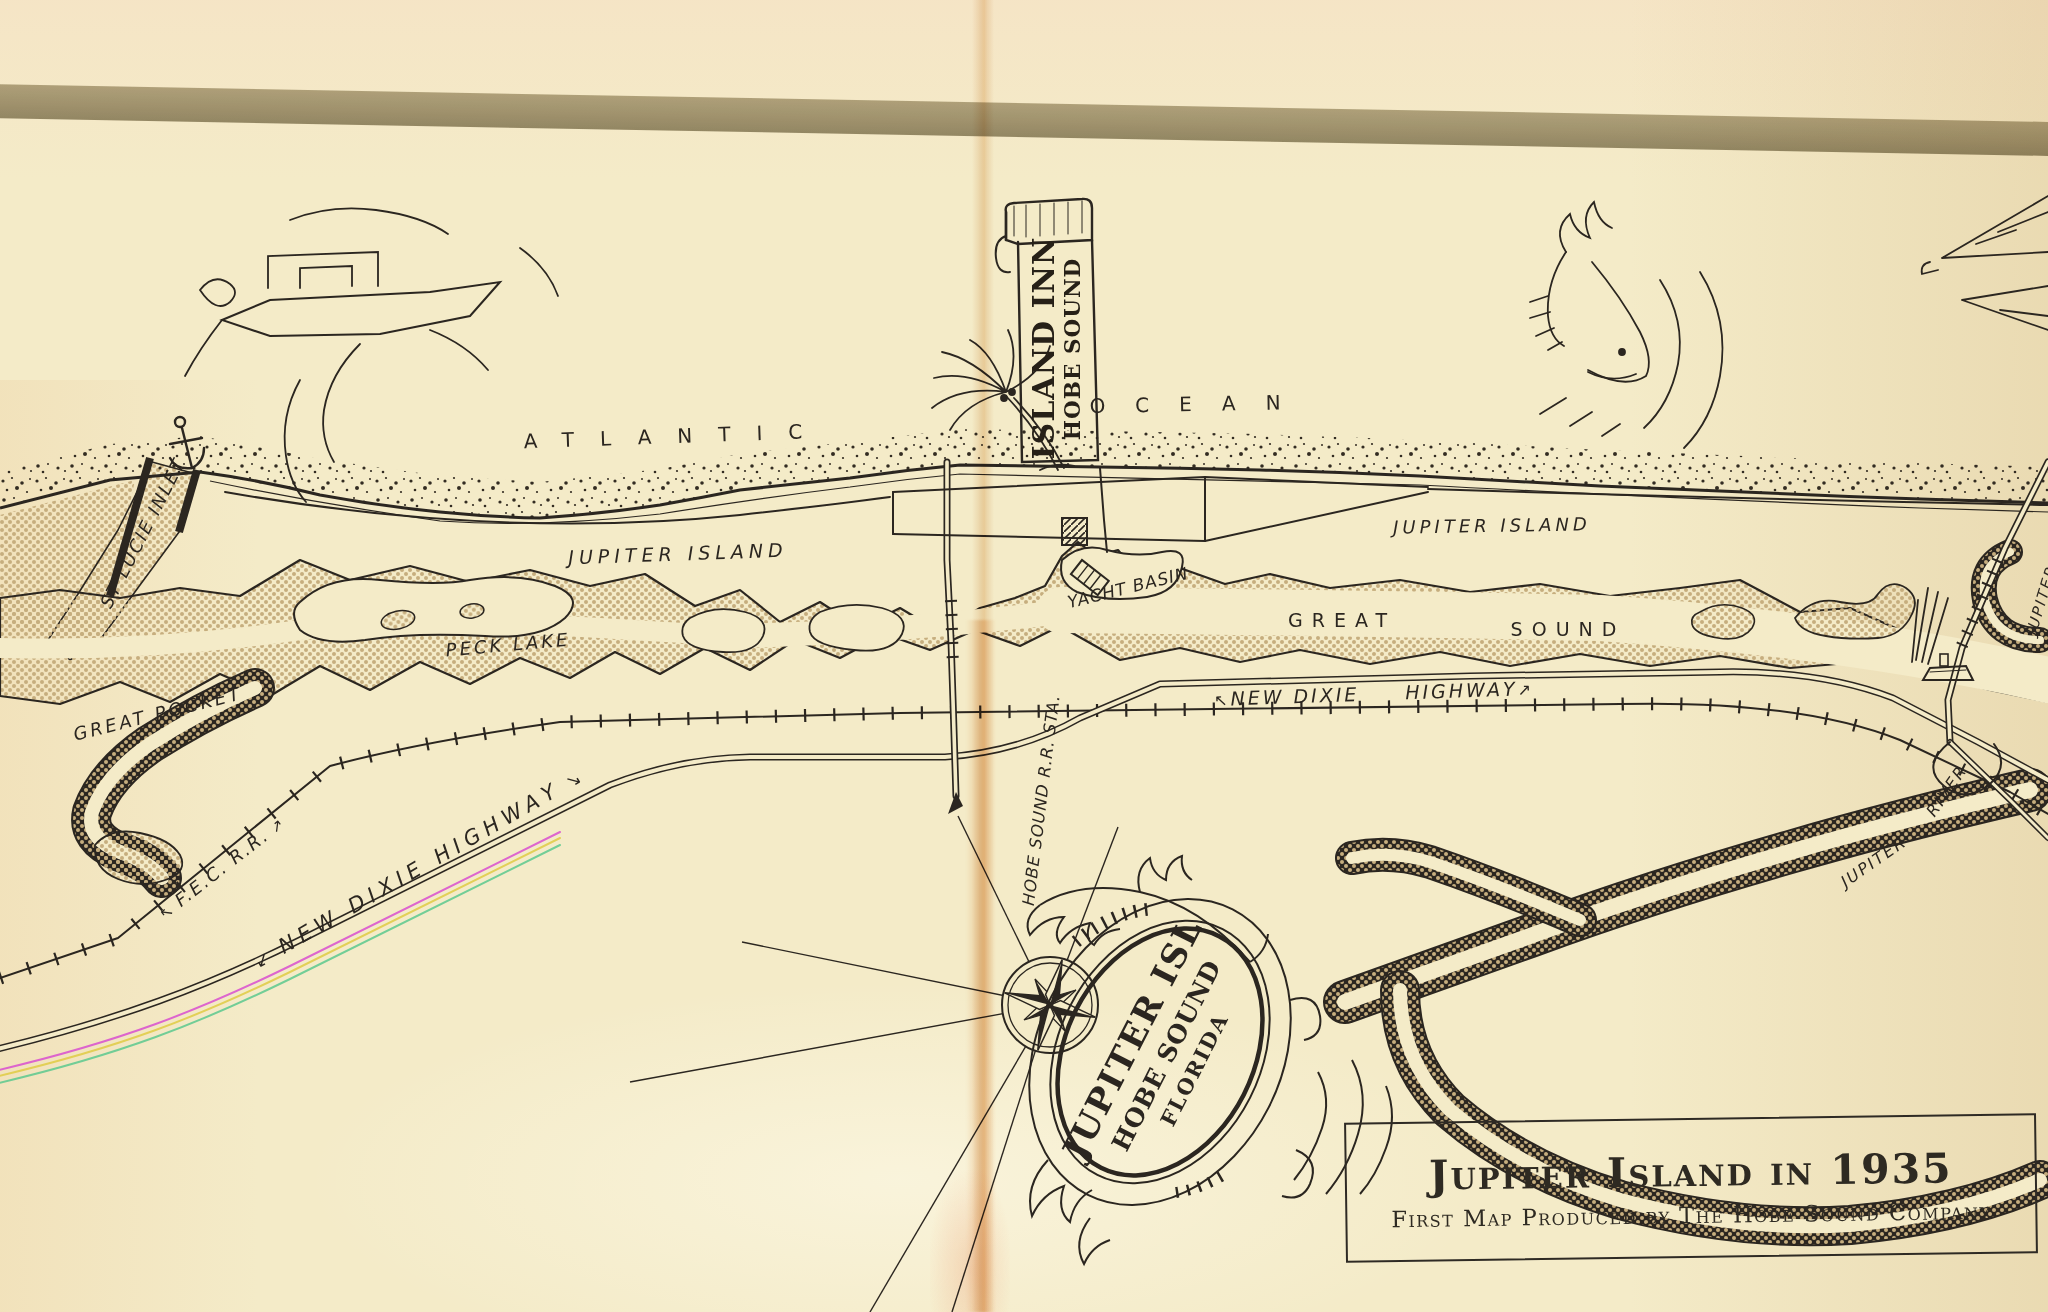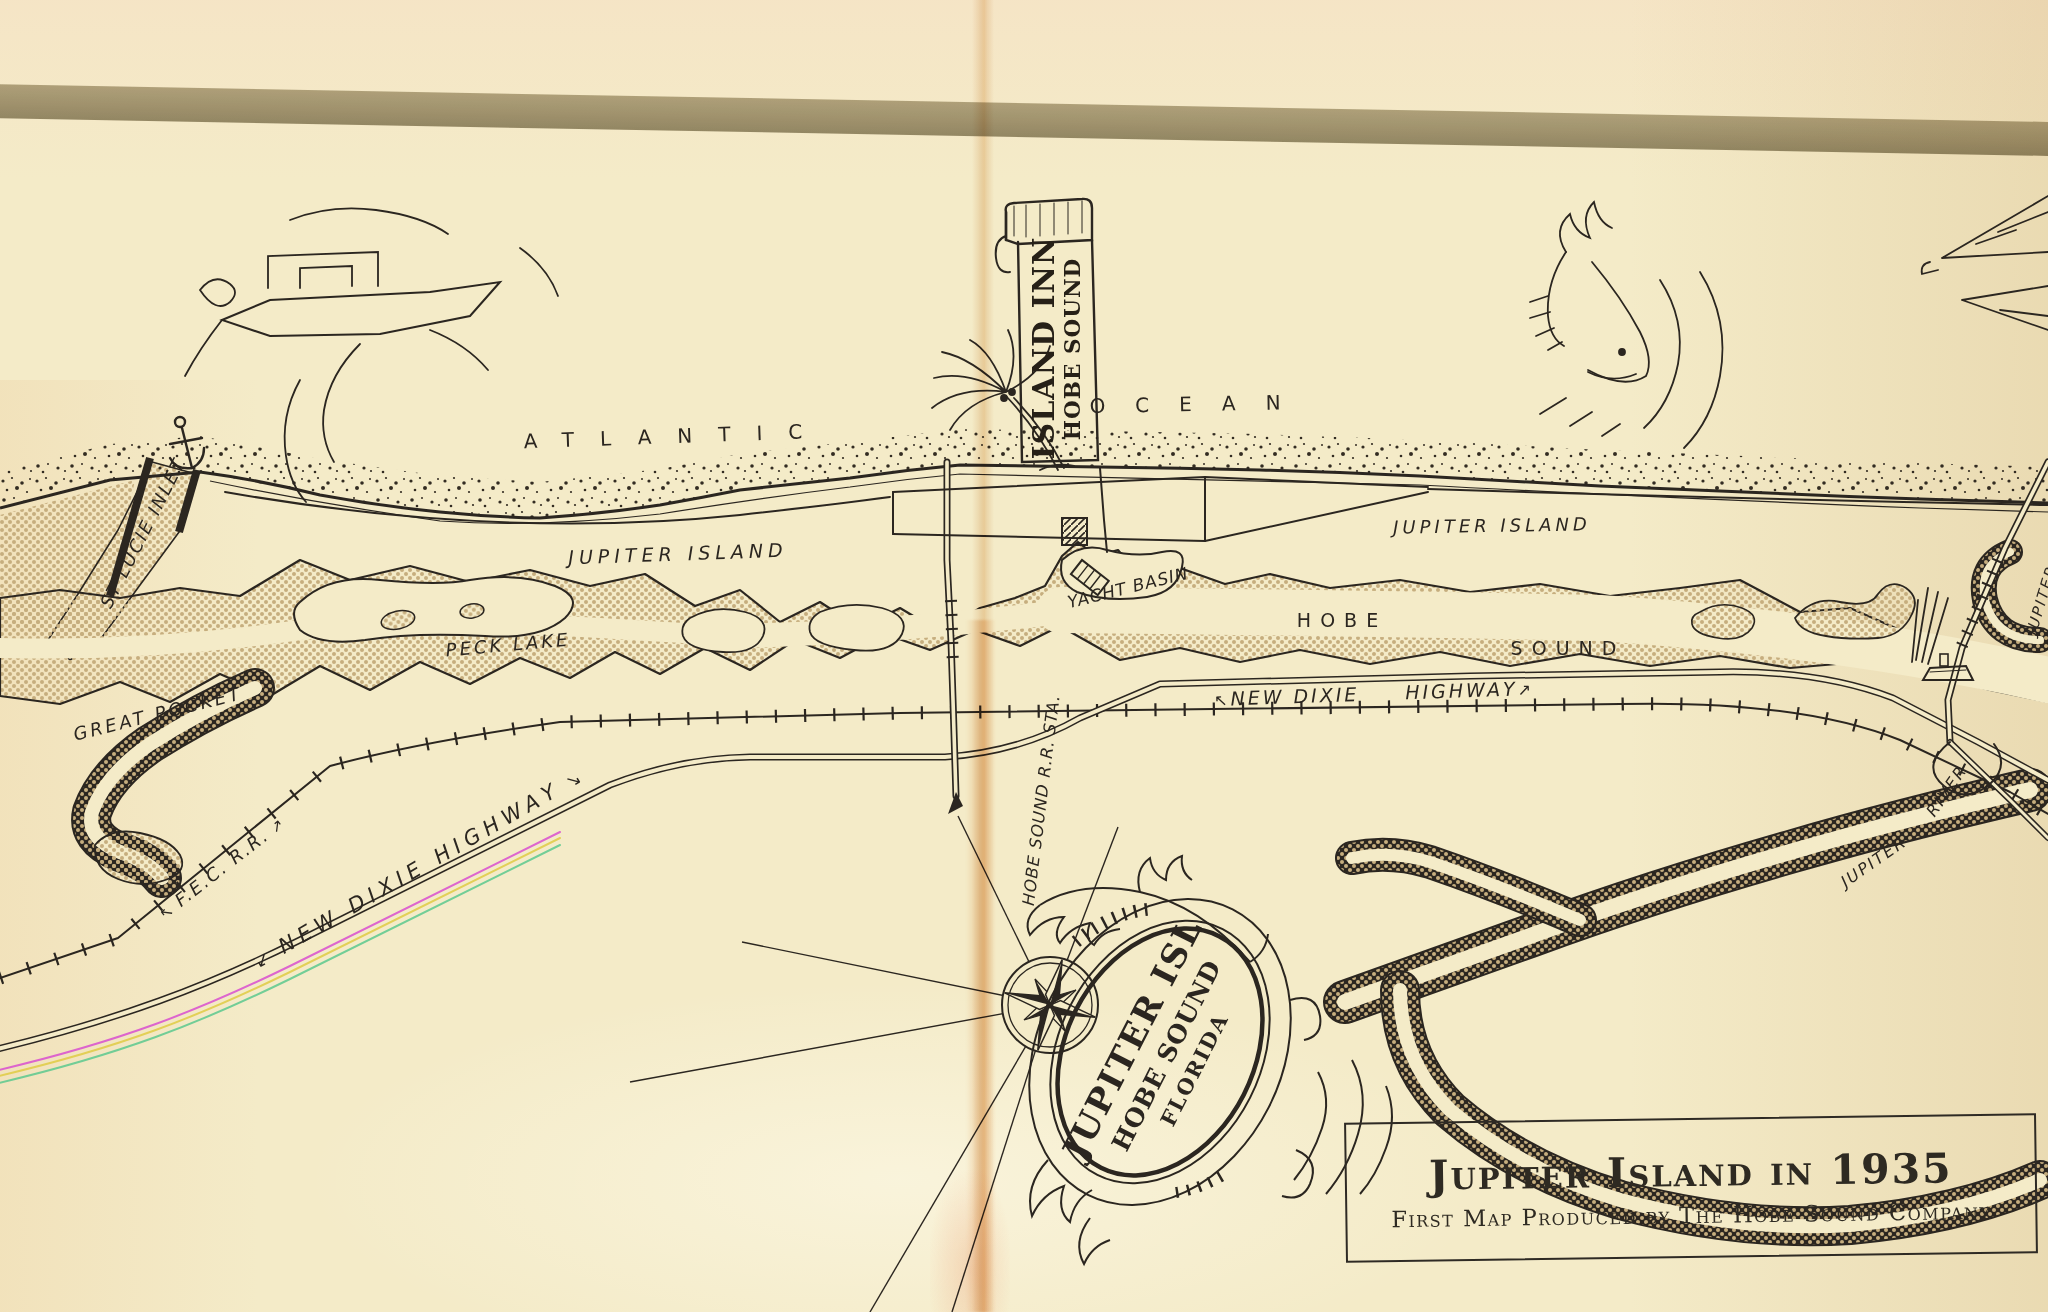--- a/index.html
+++ b/index.html
@@ -339,22 +339,22 @@
   <div class="lbl" style="left:676px;top:436px;font-size:20px;letter-spacing:26px;transform:translate(-50%,-50%) rotate(-2deg);">ATLANTIC</div>
   <div class="lbl" style="left:1200px;top:404px;font-size:20px;letter-spacing:30px;transform:translate(-50%,-50%) rotate(-1deg);">OCEAN</div>
 
   <div class="lbl hand" style="left:678px;top:554px;font-size:19px;letter-spacing:5px;transform:translate(-50%,-50%) rotate(-2deg);">JUPITER ISLAND</div>
   <div class="lbl hand" style="left:1492px;top:526px;font-size:18px;letter-spacing:4px;transform:translate(-50%,-50%) rotate(-1deg);">JUPITER ISLAND</div>
 
   <div class="lbl hand" style="left:143px;top:533px;font-size:18px;letter-spacing:2px;transform:translate(-50%,-50%) rotate(-63deg);">ST LUCIE INLET</div>
   <div class="lbl hand" style="left:158px;top:714px;font-size:18px;letter-spacing:3px;transform:translate(-50%,-50%) rotate(-14deg);">GREAT POCKET</div>
   <div class="lbl hand" style="left:508px;top:645px;font-size:18px;letter-spacing:3px;transform:translate(-50%,-50%) rotate(-5deg);">PECK LAKE</div>
   <div class="lbl hand" style="left:1128px;top:588px;font-size:17px;letter-spacing:1px;transform:translate(-50%,-50%) rotate(-14deg);">YACHT BASIN</div>
-  <div class="lbl" style="left:1342px;top:620px;font-size:19px;letter-spacing:9px;">HOBE</div>
-  <div class="lbl" style="left:1568px;top:648px;font-size:19px;letter-spacing:9px;">SOUND</div>
+  <div class="lbl" style="left:1342px;top:620px;font-size:19px;letter-spacing:9px;">GREAT</div>
+  <div class="lbl" style="left:1568px;top:629px;font-size:19px;letter-spacing:9px;">SOUND</div>
 
   <div class="lbl hand" style="left:1374px;top:694px;font-size:19px;letter-spacing:3px;transform:translate(-50%,-50%) rotate(-2deg);">
     <span class="arr">↖</span><span class="sp">NEW DIXIE</span><span class="sp" style="width:46px;"></span><span class="sp">HIGHWAY</span><span class="arr">↗</span>
   </div>
 
   <div class="lbl hand" style="left:420px;top:868px;font-size:21px;letter-spacing:6px;transform:translate(-50%,-50%) rotate(-30deg);">
     <span class="arr">↙</span><span class="sp" style="width:8px;"></span><span>NEW DIXIE HIGHWAY</span><span class="sp" style="width:8px;"></span><span class="arr">↘</span>
   </div>
 
   <div class="lbl hand" style="left:222px;top:868px;font-size:18px;letter-spacing:2px;transform:translate(-50%,-50%) rotate(-38deg);">

